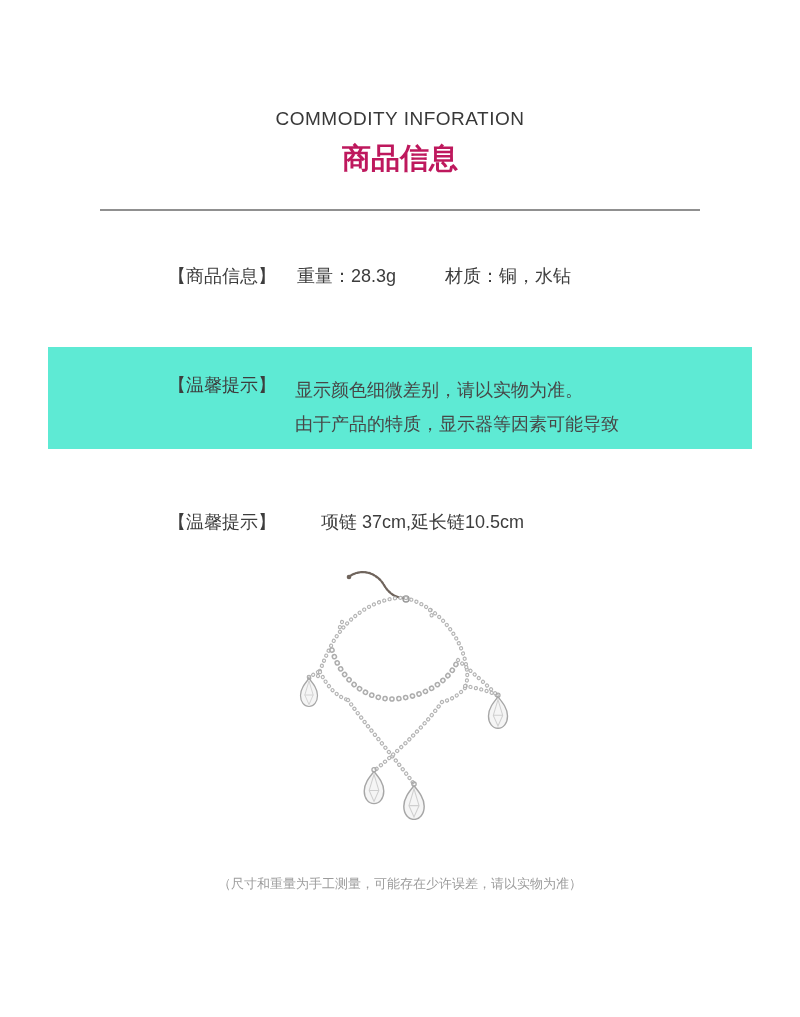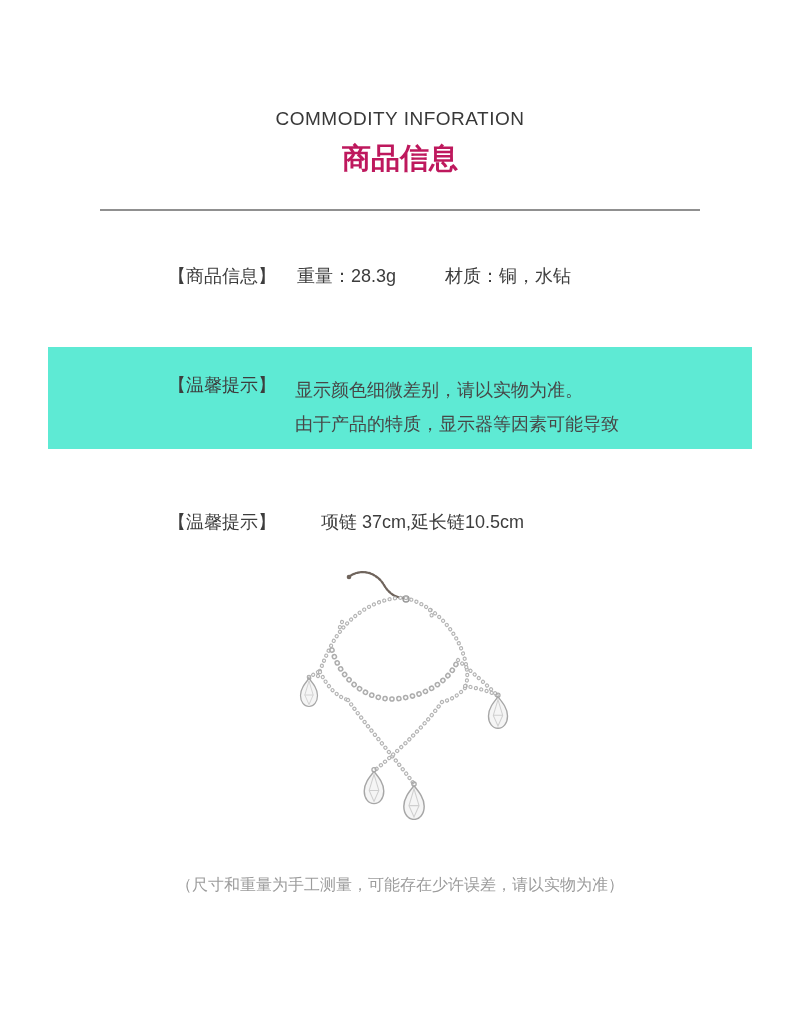--- a/index.html
+++ b/index.html
@@ -44,21 +44,21 @@
     position:absolute;left:247px;top:26px;
     font-size:18px;line-height:34px;color:#474747;white-space:nowrap;
   }
   .row-size{top:510px;}
   .row-size .val-size{margin-left:40px;}
   .necklace{
     position:absolute;left:280px;top:560px;width:250px;height:260px;
   }
   .footnote{
     position:absolute;top:875px;left:0;width:800px;
-    text-align:center;font-size:16px;color:#9c9c9c;
+    text-align:center;font-size:13px;color:#9c9c9c;
   }
   
   .co{fill:none;stroke:#b4b4b4;stroke-width:4.2;stroke-linecap:round;stroke-dasharray:0.1 5.4;}
   .ci{fill:none;stroke:#fdfdfd;stroke-width:1.9;stroke-linecap:round;stroke-dasharray:0.1 5.4;}
   .co-lg{fill:none;stroke:#adadad;stroke-width:5.6;stroke-linecap:round;stroke-dasharray:0.1 6.8;}
   .ci-lg{fill:none;stroke:#fbfbfb;stroke-width:2.6;stroke-linecap:round;stroke-dasharray:0.1 6.8;}
   .ext-chain{fill:none;stroke:#6f645c;stroke-width:2.3;stroke-linecap:round;stroke-dasharray:2.4 1.5;}
 </style>
 </head>
 <body>

